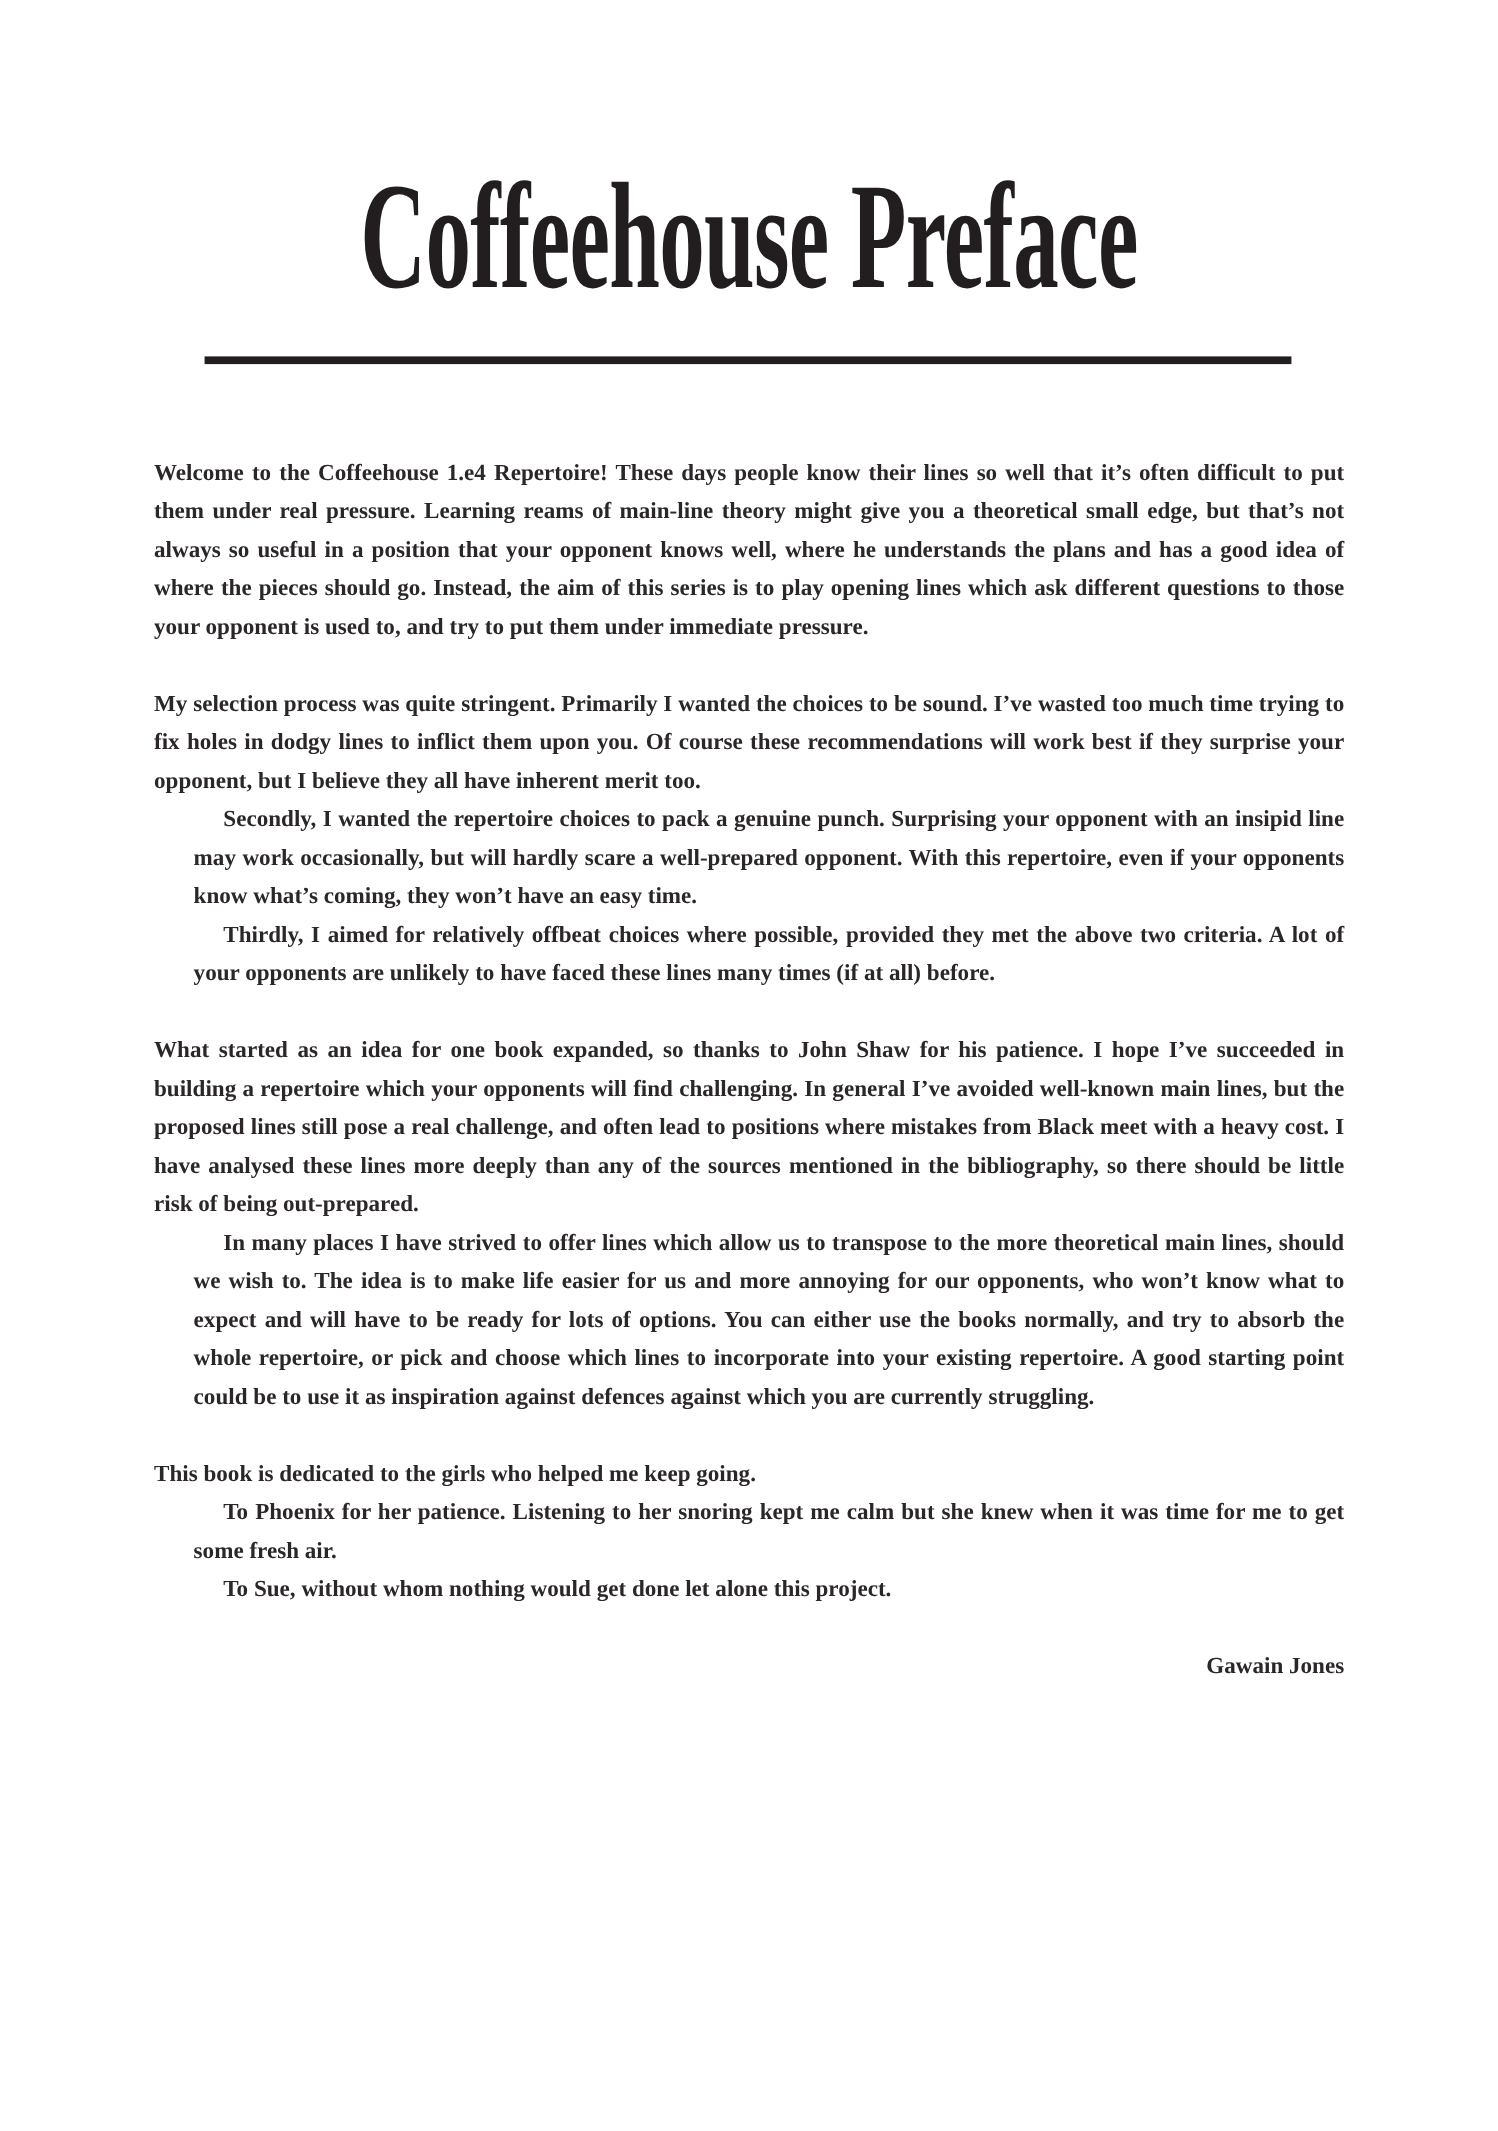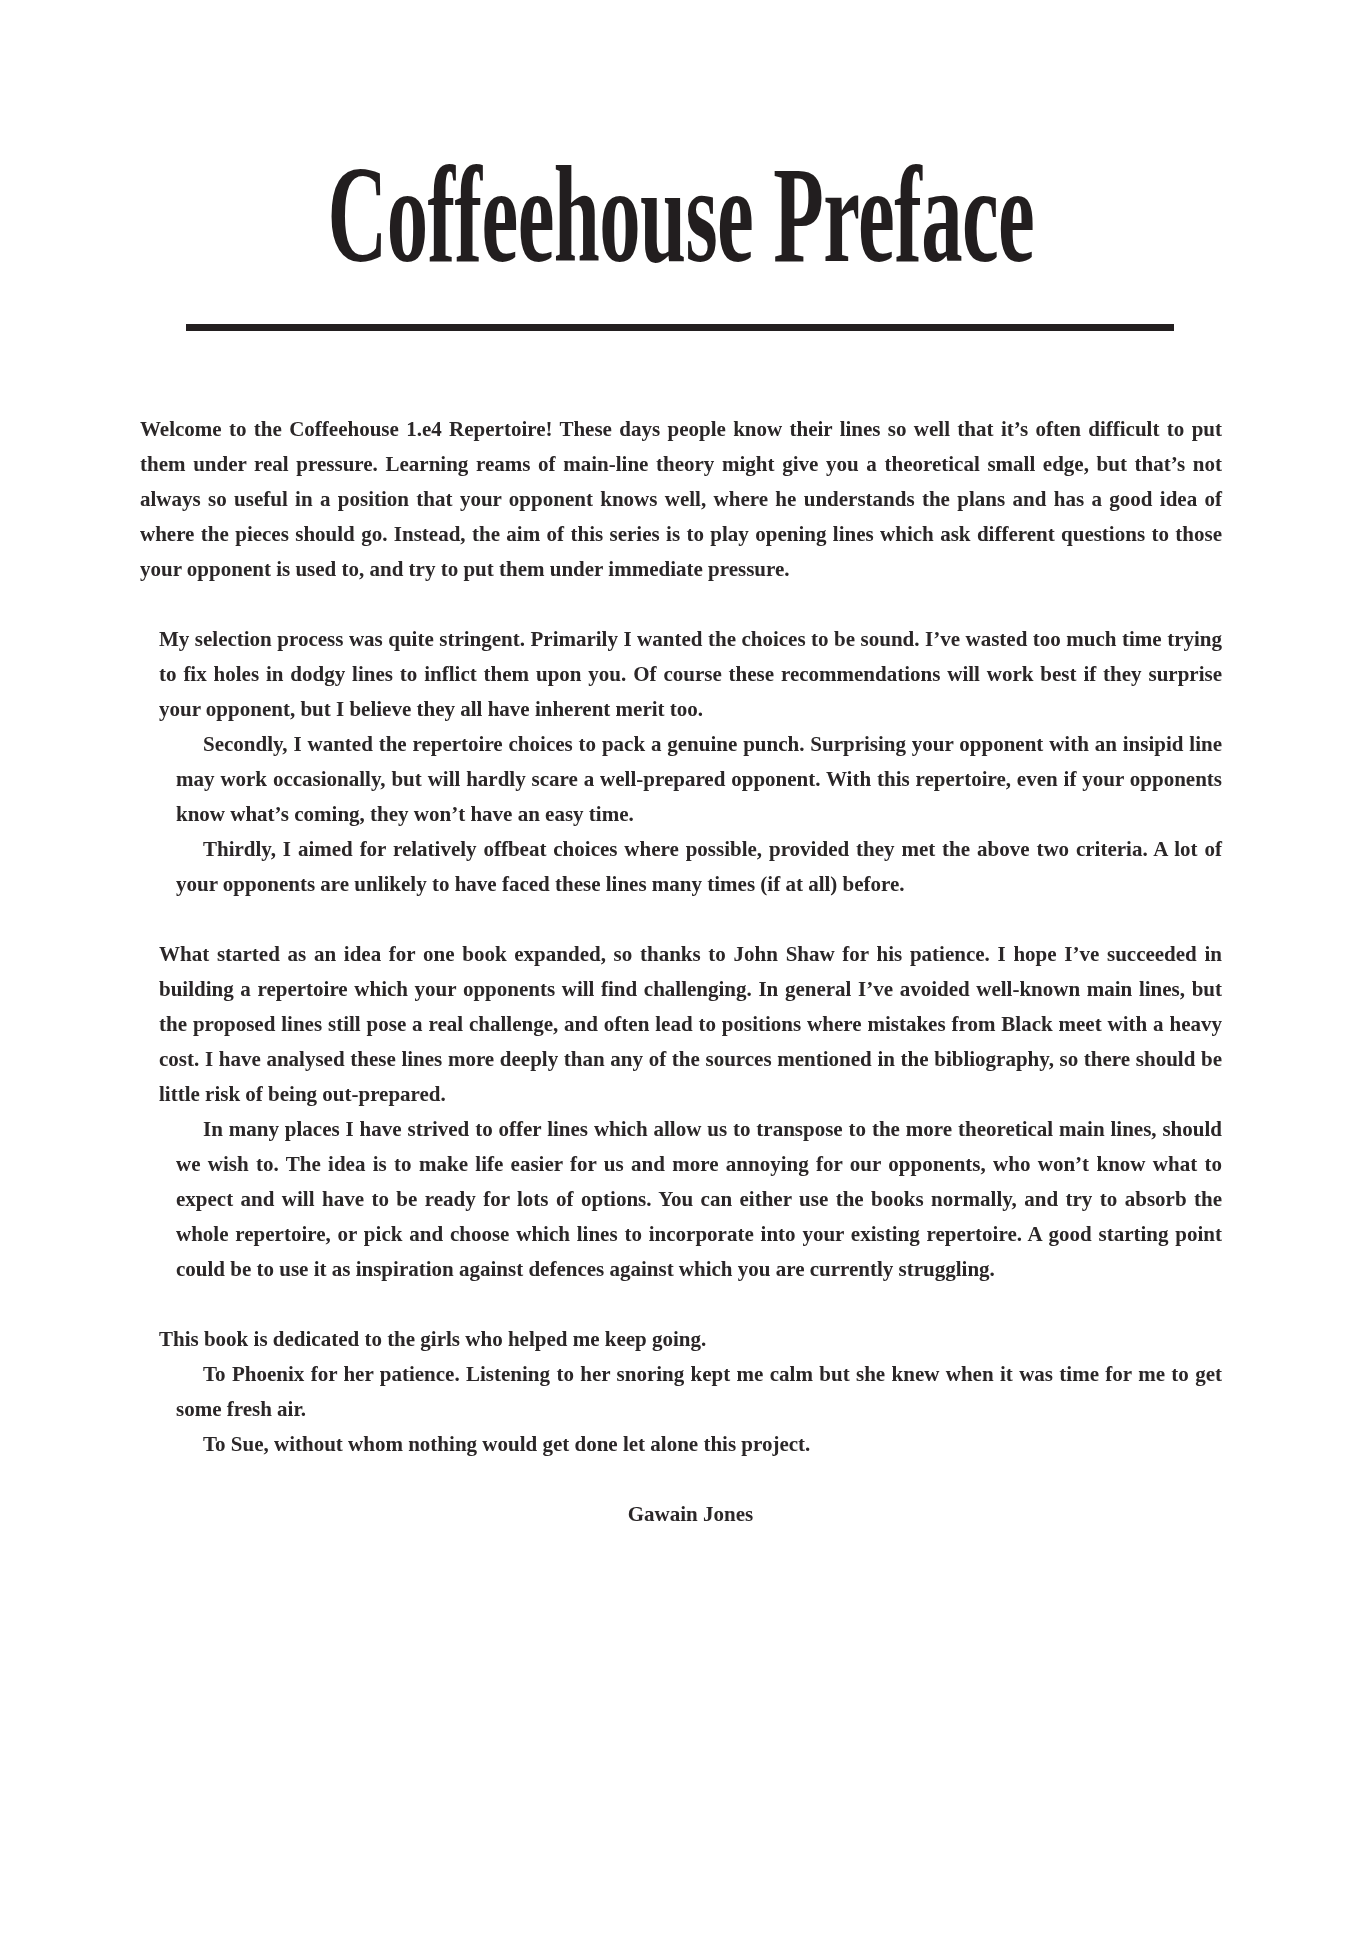--- a/index.html
+++ b/index.html
@@ -51,23 +51,23 @@
     font-size: 21px;
     line-height: 35px;
     color: #2b2728;
     text-align: justify;
     font-weight: bold;
   }
   .content p {
     margin: 0;
     padding: 0;
   }
-  .content p.space-before { margin-top: 35px; margin-left: 19px; }
+  .content p.space-before { margin-top: 35px; }
   .content p.indent { text-indent: 27px; margin-left: 36px; }
-  .content p.no-justify { text-align: center; }
+  .content p.no-justify { text-align: right; }
 </style>
 </head>
 <body>
 
 <div class="page">
   <div class="title-wrap">
     <h1 class="page-title">Coffeehouse Preface</h1>
   </div>
 
   <div class="rule"></div>

